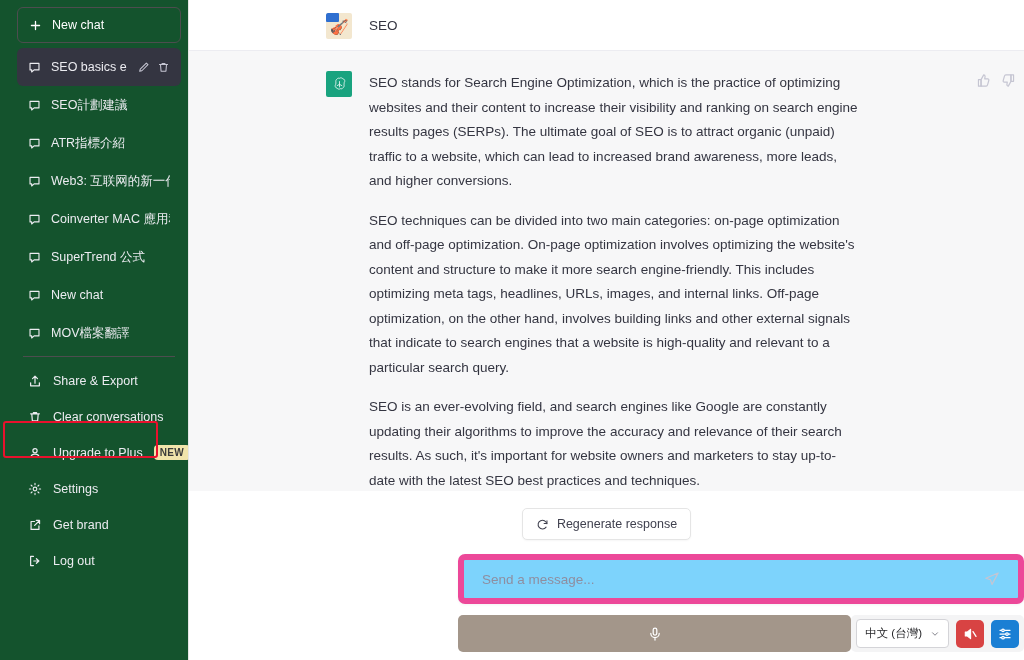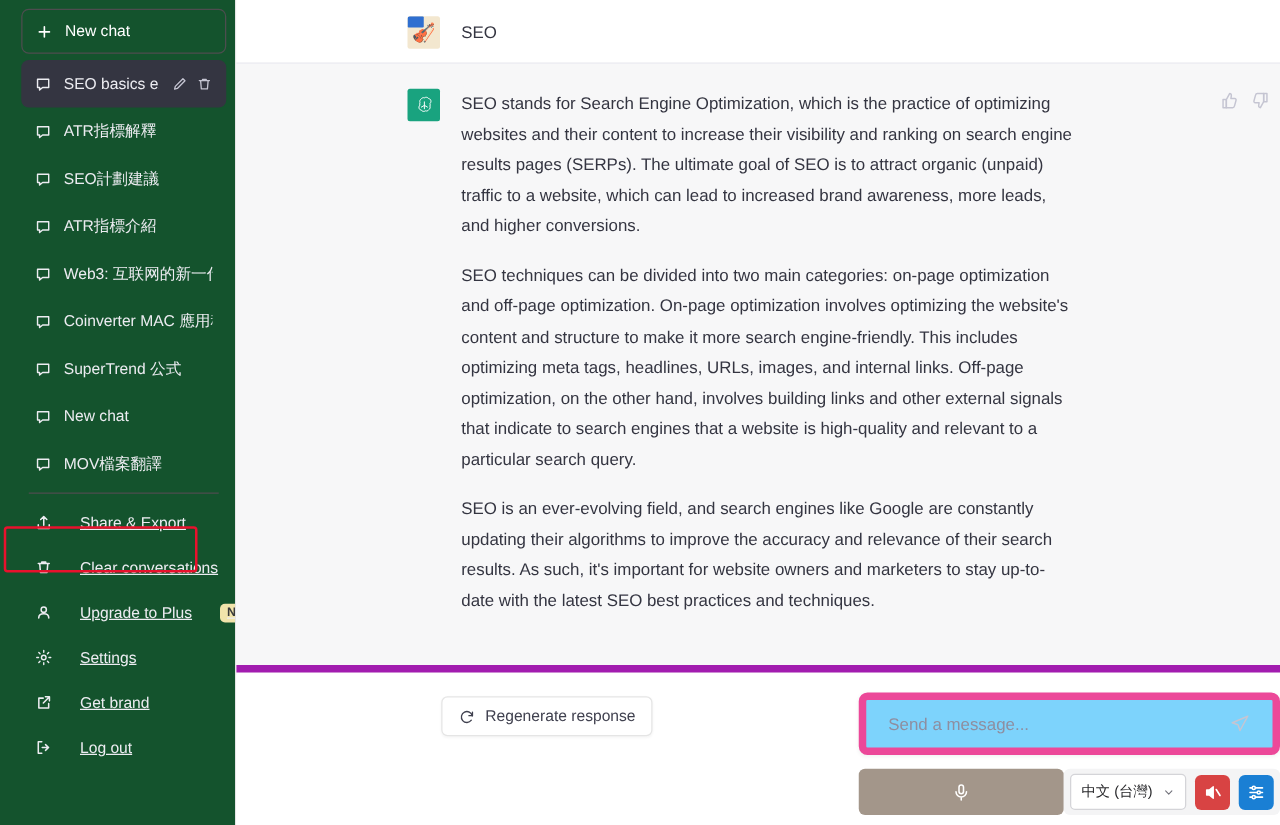--- a/index.html
+++ b/index.html
@@ -44,30 +44,29 @@
     overflow: hidden;
     position: relative;
     height: 38px;
   }
   .conv-item.active { background: #343541; }
   .conv-label { flex: 1; overflow: hidden; text-overflow: clip; }
   .conv-actions { display: flex; gap: 7px; align-items: center; }
 
   .menu-list { display: flex; flex-direction: column; margin-top: 1px; }
   .menu-item {
-    display: flex; align-items: center; gap: 22px;
+    display: flex; align-items: flex-end; gap: 11px;
     padding: 10px 11px;
     border-radius: 6px;
     font-size: 12.5px;
     color: #ececf1;
     cursor: pointer;
     height: 36px;
     position: relative;
     white-space: nowrap;
-    text-decoration: underline;
   }
   .menu-item .lbl { flex: 1; }
   .badge-new {
     background: #f1e4ab;
     color: #3b3b3b;
     font-size: 10px;
     font-weight: bold;
     border-radius: 4px;
     padding: 2px 6px;
     letter-spacing: .3px;
@@ -147,21 +146,21 @@
   .feedback {
     position: absolute; right: 8px; top: 2px;
     display: flex; gap: 10px; align-items: center;
   }
   .fb-icon { cursor: pointer; color: #c5c5d2; }
 
   
   .composer {
     background: #ffffff;
     padding: 0 0 8px 0;
-    display: flex; flex-direction: row; align-items: flex-start;
+    display: flex; flex-direction: column; align-items: flex-end;
     position: relative;
   }
   .regen-wrap { display: flex; justify-content: center; width: 100%; padding-top: 17px; }
   .regen-btn {
     display: inline-flex; align-items: center; gap: 8px;
     background: #ffffff;
     border: 1px solid #e5e5e5;
     border-radius: 5px;
     padding: 8px 13px;
     font-size: 12.5px;
@@ -256,28 +255,20 @@
             </svg>
           </span>
           <span>
             <svg width="13" height="13" viewBox="0 0 16 16" fill="none" stroke="#c5c5d2" stroke-width="1.3" stroke-linecap="round" stroke-linejoin="round">
               <path d="M3 4.3h10M6.2 4.3V3h3.6v1.3M4.3 4.3l.7 8.2h6l.7-8.2"></path>
             </svg>
           </span>
         </span>
       </div>
 
-      <div class="conv-item">
-        <span>
-          <svg width="13" height="13" viewBox="0 0 16 16" fill="none" stroke="#ececf1" stroke-width="1.4" stroke-linejoin="round">
-              <path d="M2.5 3h11v8h-6l-3 2.5V11h-2z"></path>
-            </svg>
-        </span>
-        <span class="conv-label">ATR指標解釋</span>
-      </div>
 
       <div class="conv-item">
         <span>
           <svg width="13" height="13" viewBox="0 0 16 16" fill="none" stroke="#ececf1" stroke-width="1.4" stroke-linejoin="round">
               <path d="M2.5 3h11v8h-6l-3 2.5V11h-2z"></path>
             </svg>
         </span>
         <span class="conv-label">SEO計劃建議</span>
       </div>
 

